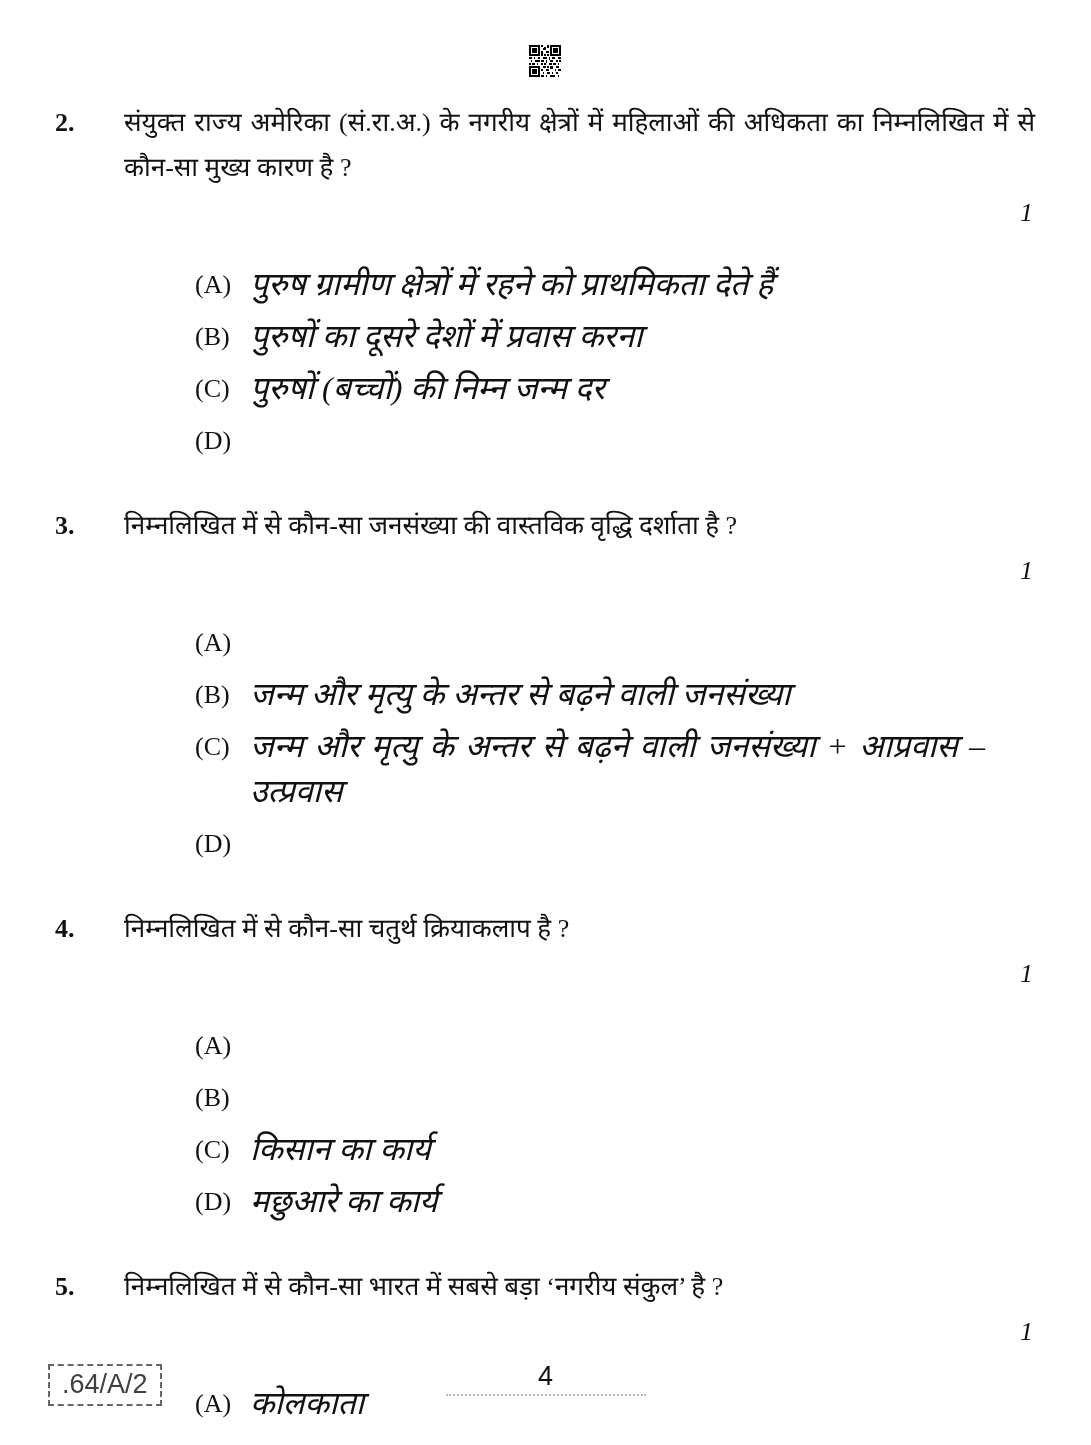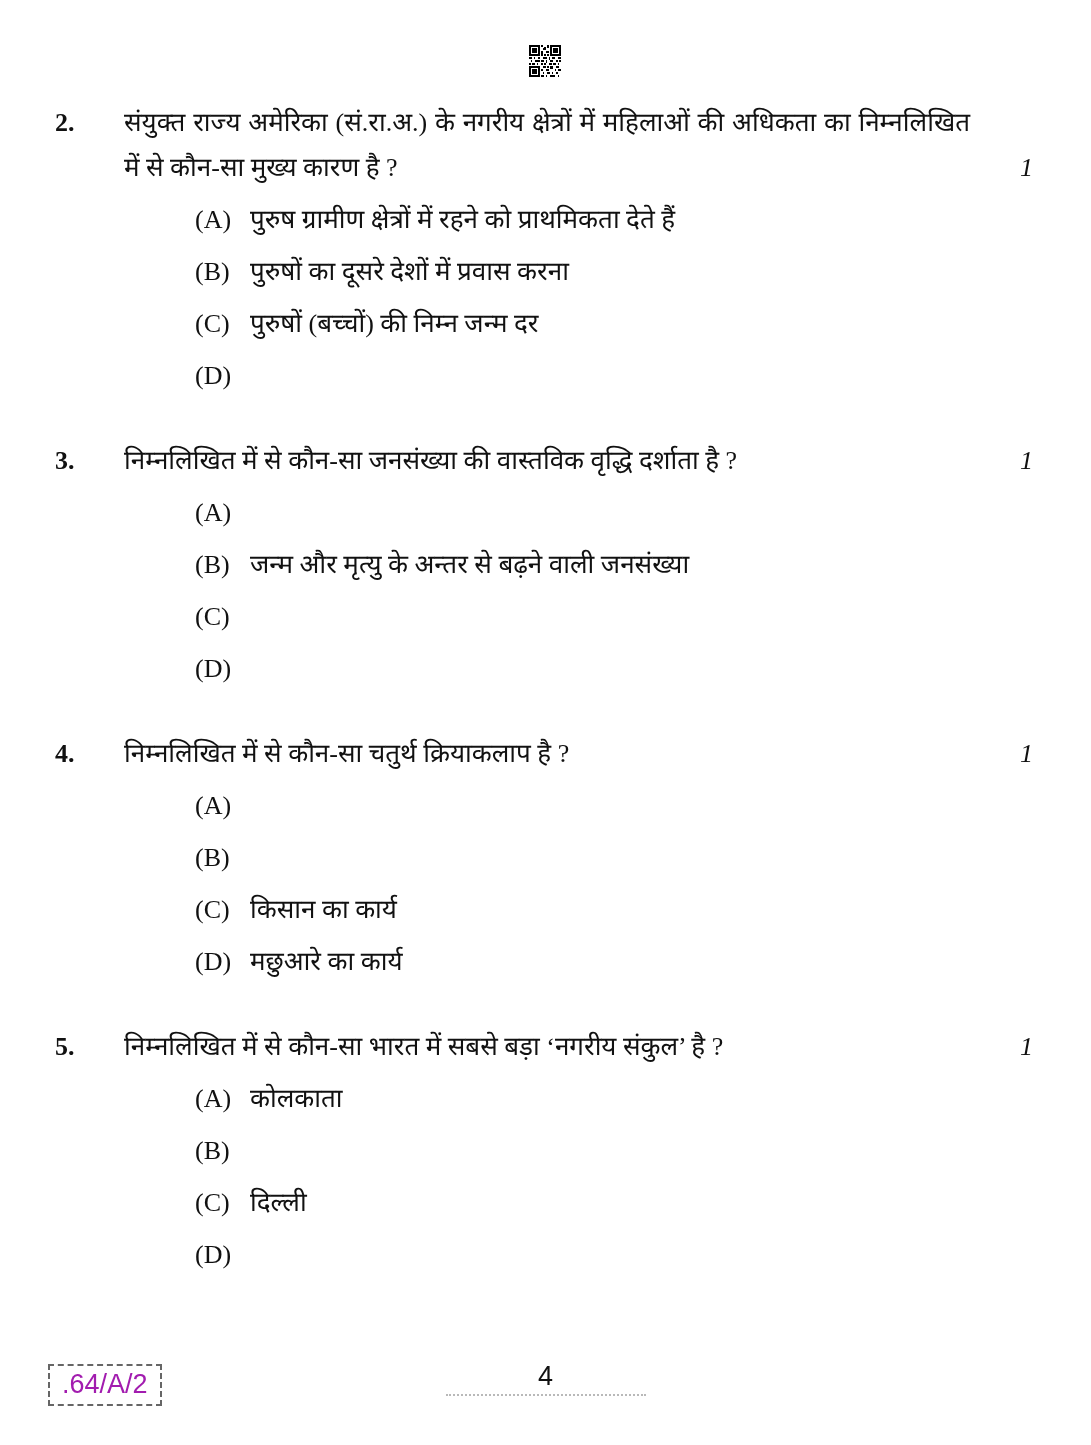--- a/index.html
+++ b/index.html
@@ -29,40 +29,40 @@
     font-size:26px;line-height:45px;
     text-align:justify;text-align-last:left;
   }
   .q-marks{
     width:65px;flex:0 0 65px;
     align-self:flex-end;
     text-align:right;
     font-style:italic;font-size:26px;line-height:45px;
     padding-right:2px;box-sizing:border-box;
   }
-  .q-head{margin-bottom:5px;}
+  .q-head{margin-bottom:5px;flex-direction:column;}
   .option{display:flex;padding-left:71px;margin-top:7px;}
   .opt-label{
     width:55px;flex:0 0 55px;
     font-size:26px;line-height:45px;
   }
   .opt-text{
     flex:1;margin:0 50px 0 0;
-    font-size:26px;line-height:45px;
-    text-align:justify;text-align-last:left;
+    font-size:32px;line-height:45px;
+    text-align:justify;text-align-last:left;font-style:italic;
   }
   .footer{
     position:absolute;left:0;right:0;bottom:0;height:85px;
   }
   .paper-code-box{
     position:absolute;left:48px;top:4px;
     border:2px dashed #666;
     padding:1px 12px 3px 12px;
     font-family:"Liberation Sans","DejaVu Sans",sans-serif;
-    font-size:27px;line-height:34px;color:#a21caf;
+    font-size:27px;line-height:34px;color:#404040;
     background:#fff;
   }
   .page-number-wrap{
     position:absolute;left:0;right:0;top:0;text-align:center;
   }
   .page-number{
     display:inline-block;
     font-family:"Liberation Sans","DejaVu Sans",sans-serif;
     font-size:27px;line-height:32px;color:#111;
   }
@@ -176,20 +176,21 @@
       </div>
       <div class="option">
         <div class="opt-label">(A)</div>
       </div>
       <div class="option">
         <div class="opt-label">(B)</div>
         <p class="opt-text">जन्म और मृत्यु के अन्तर से बढ़ने वाली जनसंख्या</p>
       </div>
       <div class="option">
         <div class="opt-label">(C)</div>
+        <p class="opt-text">जन्म और मृत्यु के अन्तर से बढ़ने वाली जनसंख्या + आप्रवास – उत्प्रवास</p>
       </div>
       <div class="option">
         <div class="opt-label">(D)</div>
       </div>
     </div>
   </div>
 
   <div class="question">
     <div class="q-num">4.</div>
     <div class="q-main">

